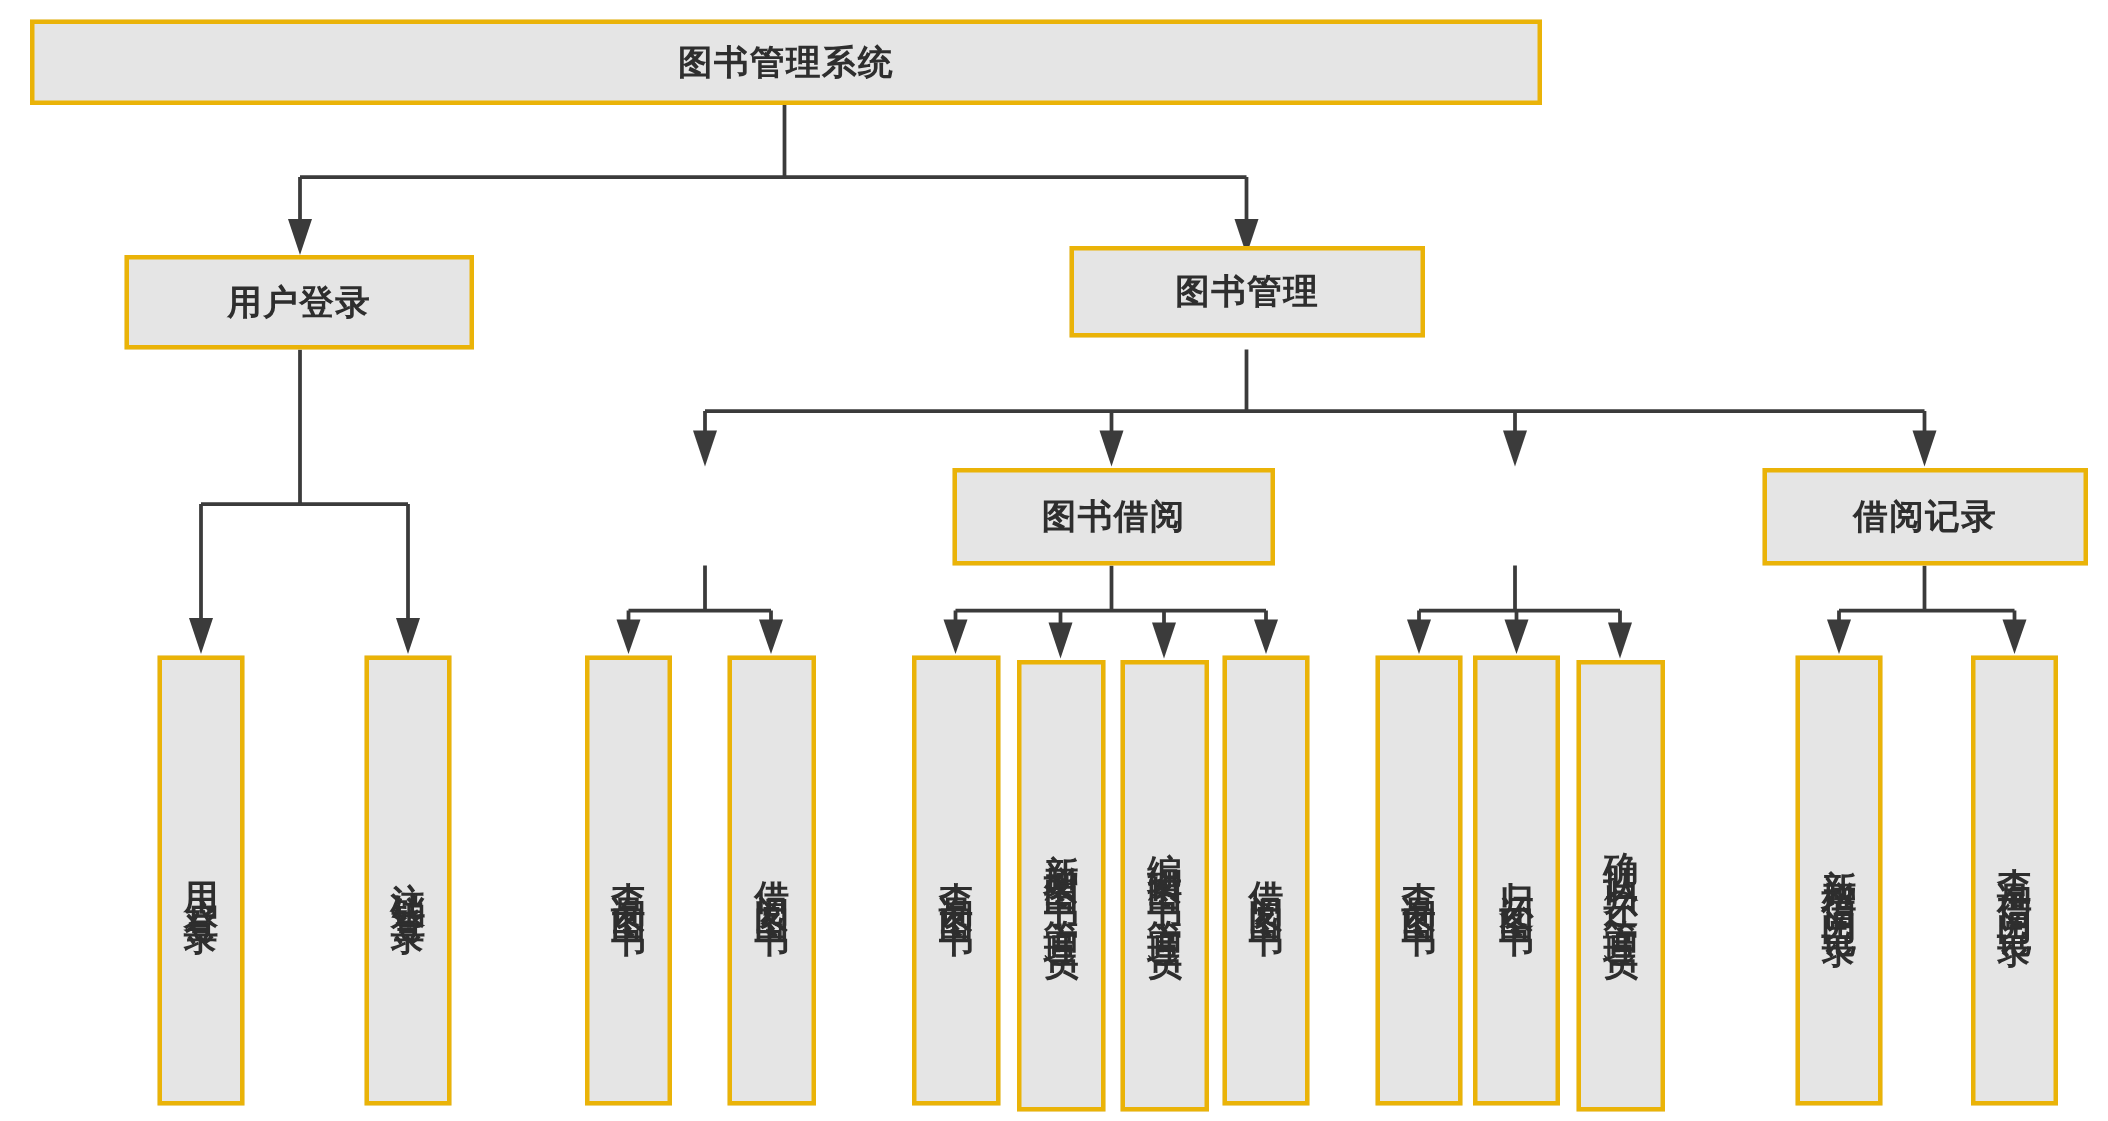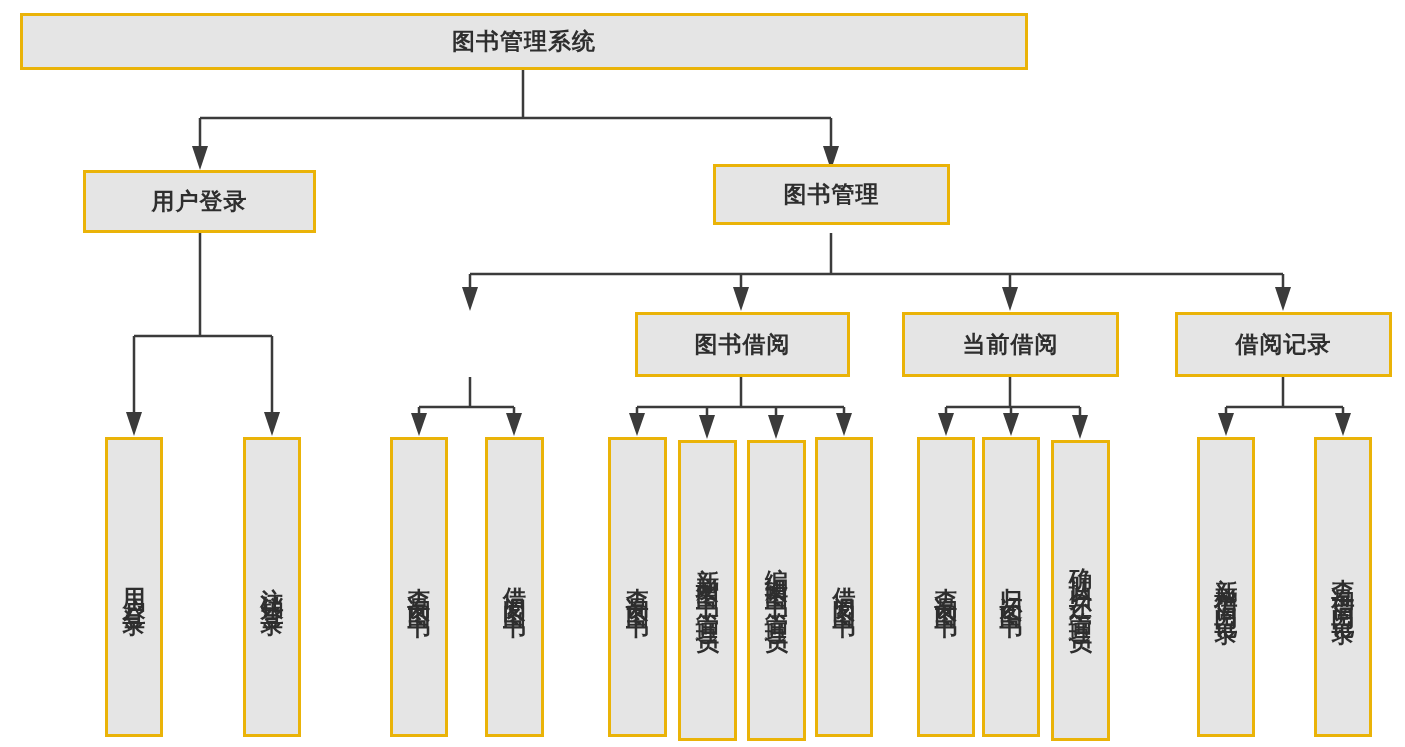--- a/index.html
+++ b/index.html
@@ -92,21 +92,20 @@
       <polygon points="1335,413 1351,413 1343,436"></polygon>
     </g>
   </svg>
 
   <div class="hbox" style="left:20px;top:13px;width:1008px;height:57px;">图书管理系统</div>
 
   <div class="hbox" style="left:83px;top:170px;width:233px;height:63px;">用户登录</div>
   <div class="hbox" style="left:713px;top:164px;width:237px;height:61px;">图书管理</div>
 
   <div class="hbox" style="left:635px;top:312px;width:215px;height:65px;">图书借阅</div>
-  <div class="hbox" style="left:902px;top:312px;width:217px;height:65px;">当前借阅</div>
   <div class="hbox" style="left:1175px;top:312px;width:217px;height:65px;">借阅记录</div>
 
   <div class="vbox" style="left:105px;top:437px;width:58px;height:300px;">
     <span class="vtext">用户登录</span>
   </div>
   <div class="vbox" style="left:243px;top:437px;width:58px;height:300px;">
     <span class="vtext">注销登录</span>
   </div>
 
   <div class="vbox" style="left:390px;top:437px;width:58px;height:300px;">

